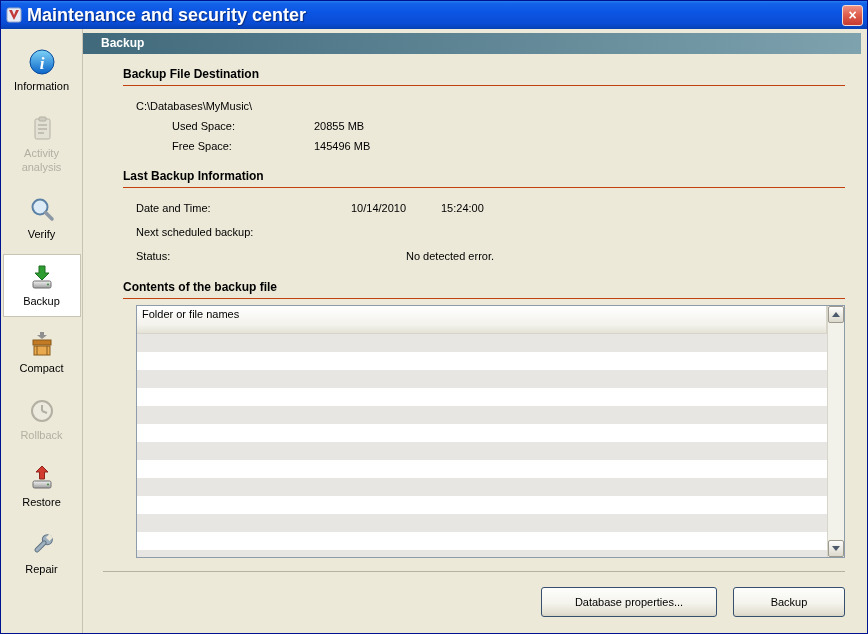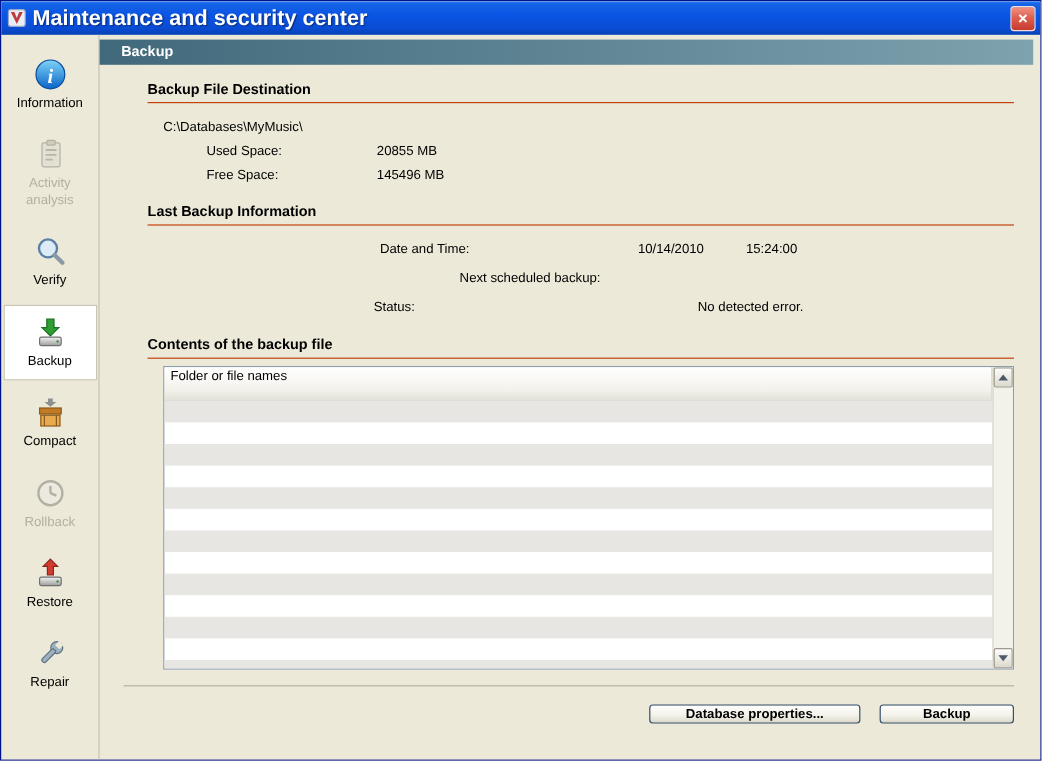--- a/index.html
+++ b/index.html
@@ -72,21 +72,21 @@
     padding-bottom: 4px;
     border-bottom: 1px solid #c2410c;
   }
   .sh1 { margin-top: 13px; }
   .sh2 { margin-top: 13px; }
   .sh3 { margin-top: 12px; }
   .section-body { margin-left: 13px; }
   .sec1 .section-body { padding-top: 10px; }
   .sec2 .section-body { padding-top: 8px; }
   .info-row { display: flex; line-height: 20px; }
-  .sec2 .info-row { line-height: 24px; justify-content: center; }
+  .sec2 .info-row { line-height: 24px; }
   .lbl-142 { width: 142px; flex: 0 0 142px; margin-left: 36px; }
   .lbl-215 { width: 215px; flex: 0 0 215px; }
   .lbl-270 { width: 270px; flex: 0 0 270px; }
   .val-90 { width: 90px; flex: 0 0 90px; }
   
   .list-box {
     position: relative;
     margin: 6px 0 0 13px;
     height: 253px;
     border: 1px solid #8d9bab;
@@ -118,27 +118,26 @@
     cursor: pointer;
   }
   .scroll-btn.up { top: 0; }
   .scroll-btn.down { bottom: 0; }
   .tri-up { width: 0; height: 0; border-left: 4px solid transparent; border-right: 4px solid transparent; border-bottom: 5px solid #4c5a6b; }
   .tri-down { width: 0; height: 0; border-left: 4px solid transparent; border-right: 4px solid transparent; border-top: 5px solid #4c5a6b; }
   
   .footer-sep { margin: 13px 0 0 -20px; border-top: 1px solid #b5b1a3; }
   .footer { display: flex; justify-content: flex-end; gap: 16px; margin-top: 15px; }
   .xp-button {
-    height: 16px;
+    height: 30px;
     border: 1px solid #35506f; border-radius: 3px;
     background: linear-gradient(to bottom, #fefefd 0%, #f4f3ec 55%, #e3e0d3 90%, #d8d4c5 100%);
     font-family: "Liberation Sans", sans-serif;
     font-size: 11px; color: #000;
     cursor: pointer;
-    font-weight: bold;
   }
   .btn-props { width: 176px; }
   .btn-backup { width: 112px; }
 </style>
 </head>
 <body>
 
 <div class="window">
 
   <div class="titlebar">

